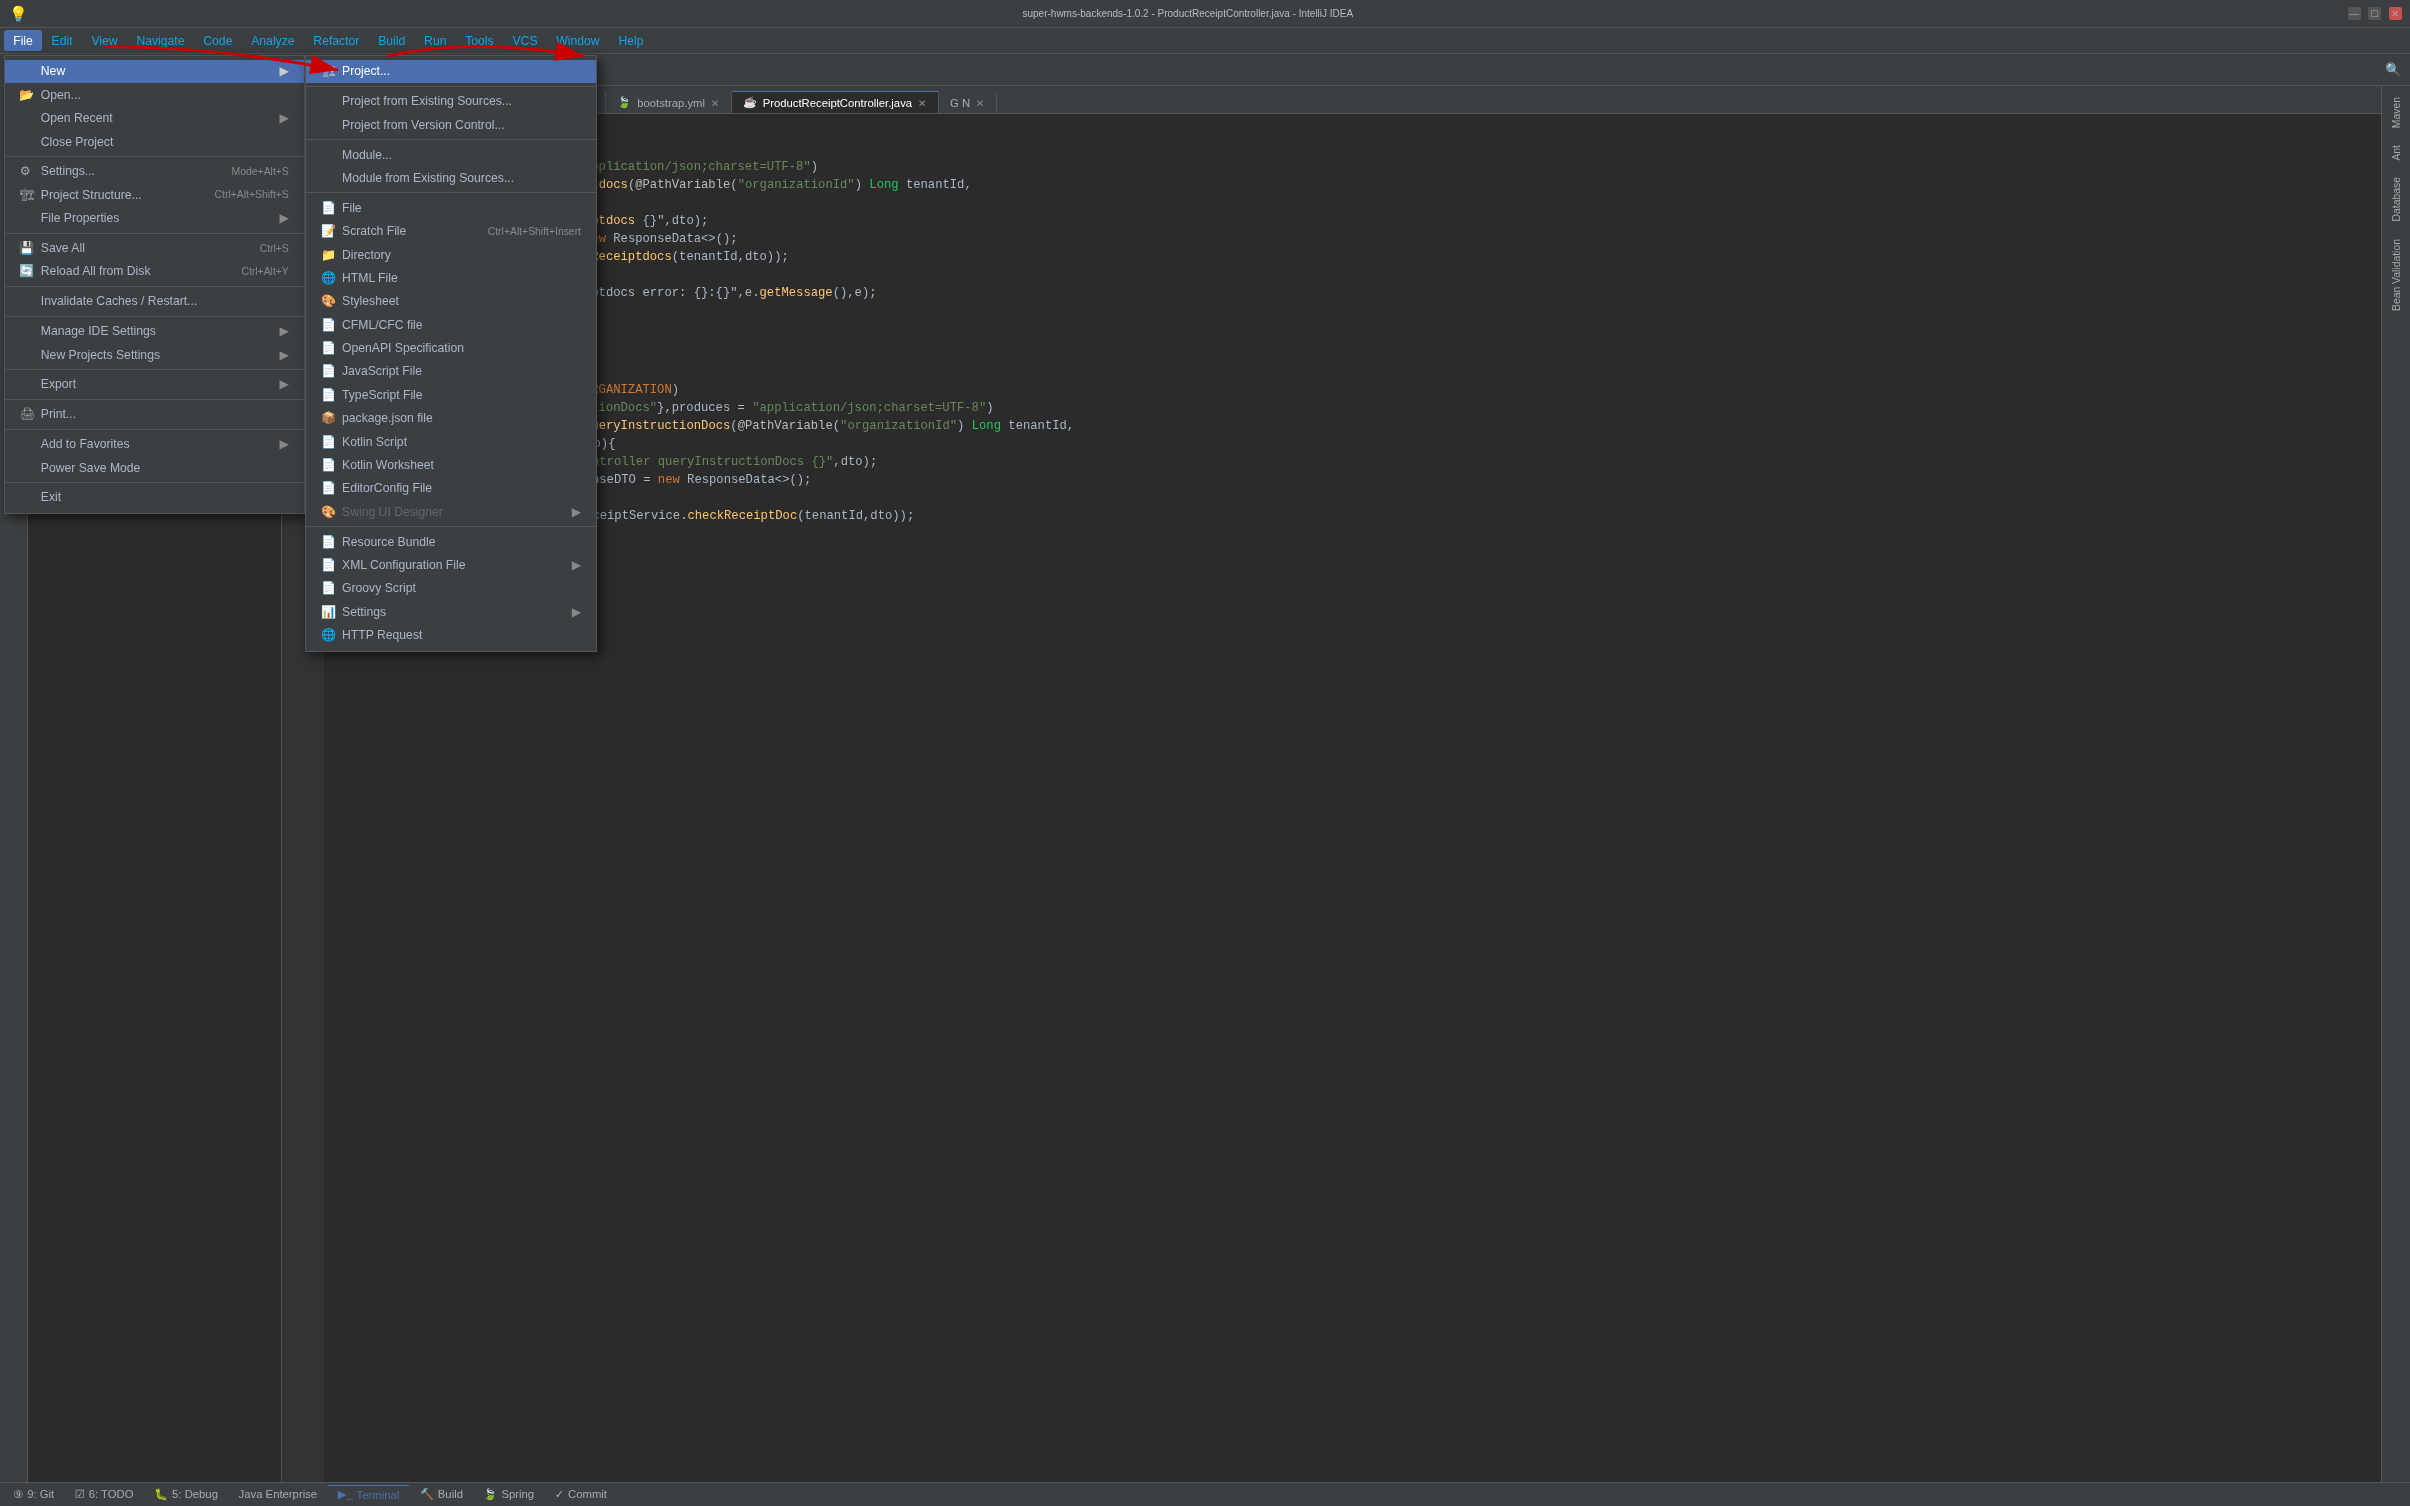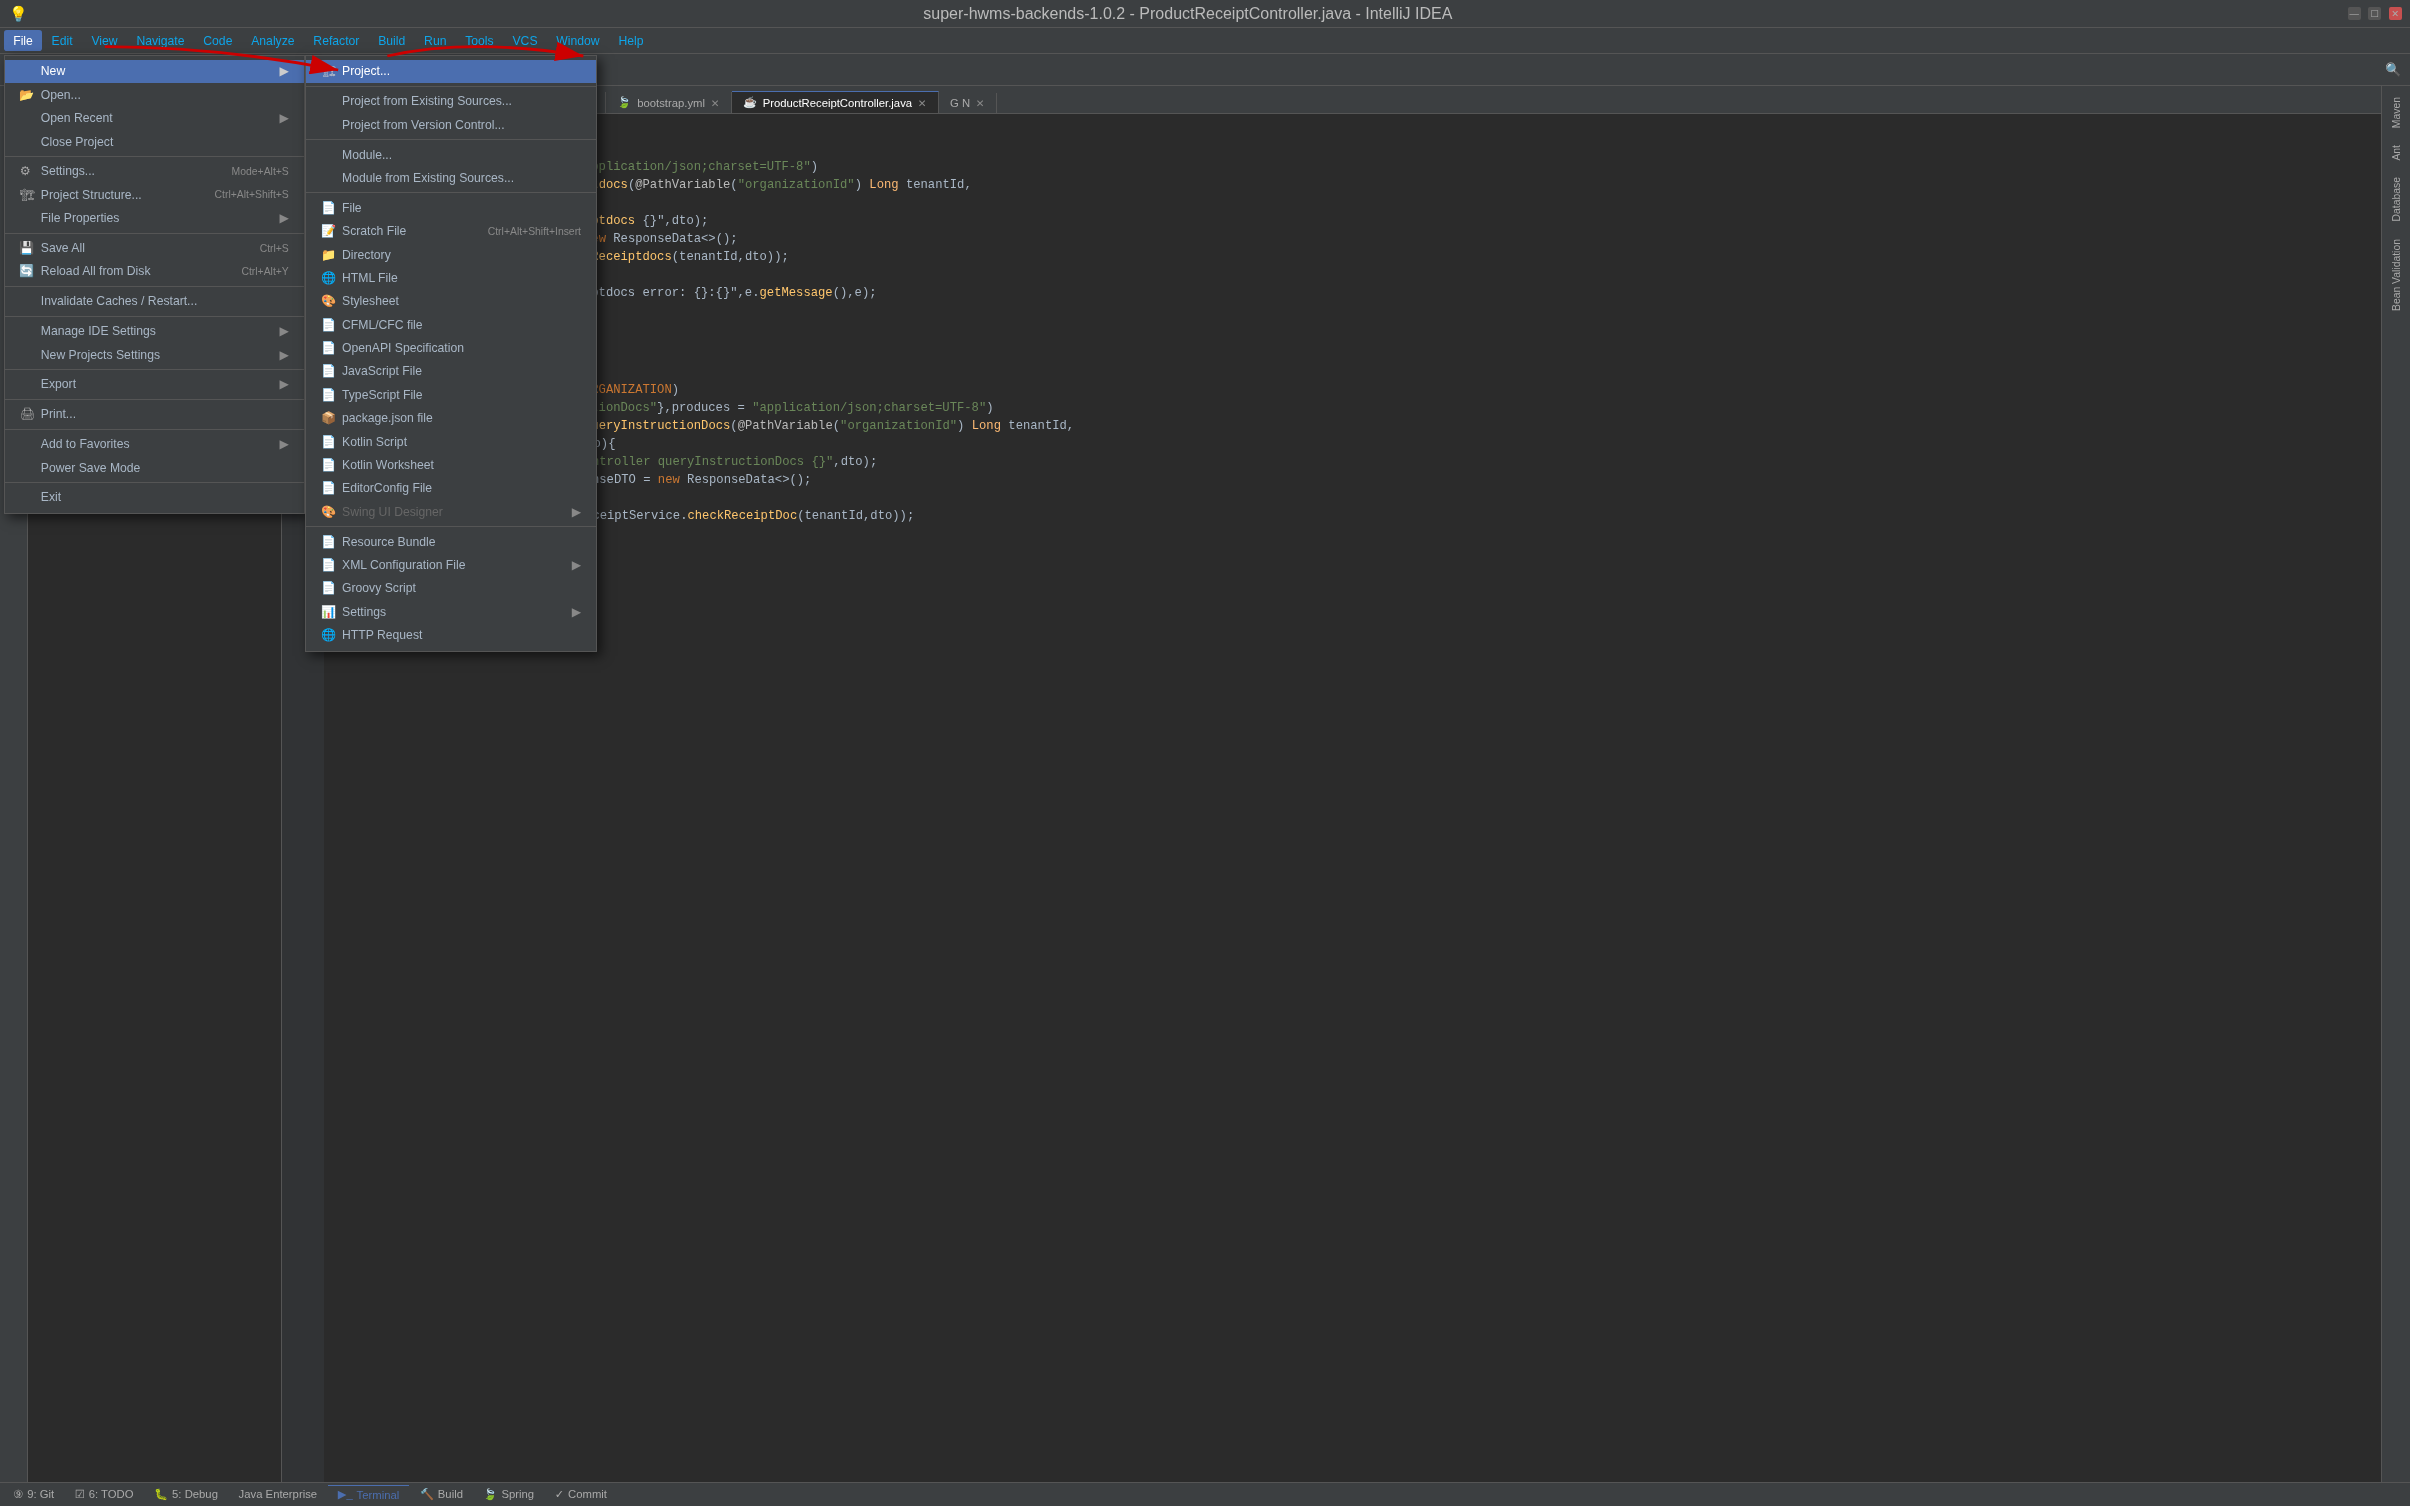--- a/index.html
+++ b/index.html
@@ -21,21 +21,21 @@
       display: flex;
       align-items: center;
       justify-content: space-between;
       padding: 0 9.4px;
       border-bottom: 0.9px solid #555;
       position: relative;
       z-index: 100;
     }
     #titlebar .title {
       color: #bbb;
-      font-size: 16px;
+      font-size: 10px;
       flex: 1;
       text-align: center;
     }
     #titlebar .win-controls {
       display: flex;
       gap: 7.5px;
     }
     #titlebar .win-controls span {
       width: 13px;
       height: 13px;
@@ -231,21 +231,21 @@
       padding: 7.5px 11.3px;
       line-height: 18px;
       overflow: hidden;
       color: #a9b7c6;
     }
     .kw { color: #cc7832; }
     .str { color: #6a8759; }
     .ann { color: #bbb; }
     .fn { color: #ffc66d; }
     .cn { color: #a9b7c6; }
-    .type { color: #fdba74; text-align: right; }
+    .type { color: #22c55e; text-align: right; }
 
     
     #right-sidebar {
       width: 30px;
       background: #3c3f41;
       border-left: 0.9px solid #555;
       display: flex;
       flex-direction: column;
       align-items: center;
       padding-top: 3.8px;

